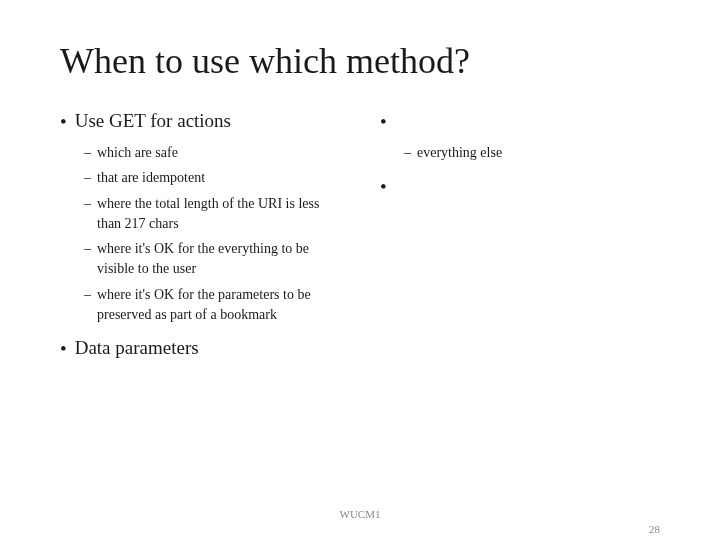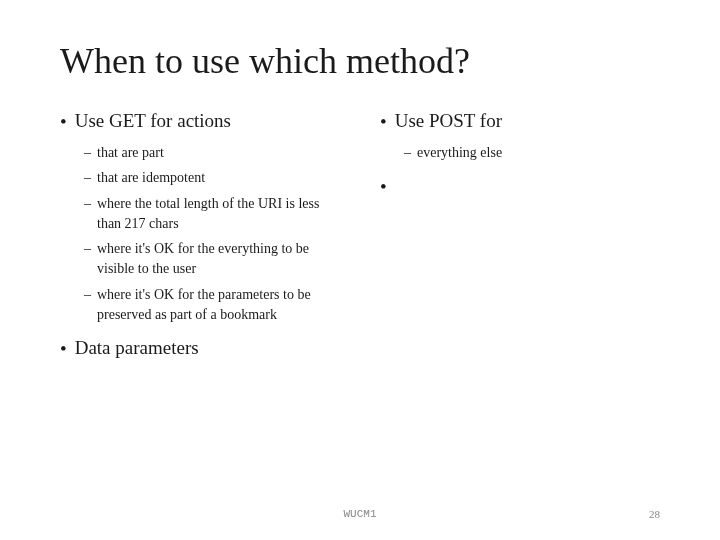--- a/index.html
+++ b/index.html
@@ -108,26 +108,25 @@
       left: 0;
       right: 0;
       display: flex;
       justify-content: center;
     }
 
     .footer-code {
       font-size: 11px;
       color: #888888;
       text-align: center;
-      font-family: Liberation Mono, monospace;
     }
 
     .footer-page {
       position: absolute;
-      bottom: 20px;
+      bottom: 5px;
       right: 60px;
       font-size: 11px;
       color: #888888;
     }
   </style>
 </head>
 <body>
 
 <div class="slide">
 
@@ -139,21 +138,21 @@
 
       <div class="main-bullet">
         <span class="main-bullet-dot">•</span>
         <span>Use GET for actions</span>
       </div>
 
       <div class="sub-bullets">
 
         <div class="sub-bullet">
           <span class="sub-bullet-dash">–</span>
-          <span class="sub-bullet-text">that are part</span>
+          <span class="sub-bullet-text">which are safe</span>
         </div>
 
         <div class="sub-bullet">
           <span class="sub-bullet-dash">–</span>
           <span class="sub-bullet-text">that are idempotent</span>
         </div>
 
         <div class="sub-bullet">
           <span class="sub-bullet-dash">–</span>
           <span class="sub-bullet-text">where the total length of the URI is less than 217 chars</span>
@@ -175,21 +174,20 @@
         <span class="main-bullet-dot">•</span>
         <span>Data parameters</span>
       </div>
 
     </div>
 
     <div class="column-right">
 
       <div class="main-bullet">
         <span class="main-bullet-dot">•</span>
-        <span>Use POST for</span>
       </div>
 
       <div class="right-sub-bullets">
         <div class="sub-bullet">
           <span class="sub-bullet-dash">–</span>
           <span class="sub-bullet-text">everything else</span>
         </div>
       </div>
 
       <div class="right-main-bullet">

